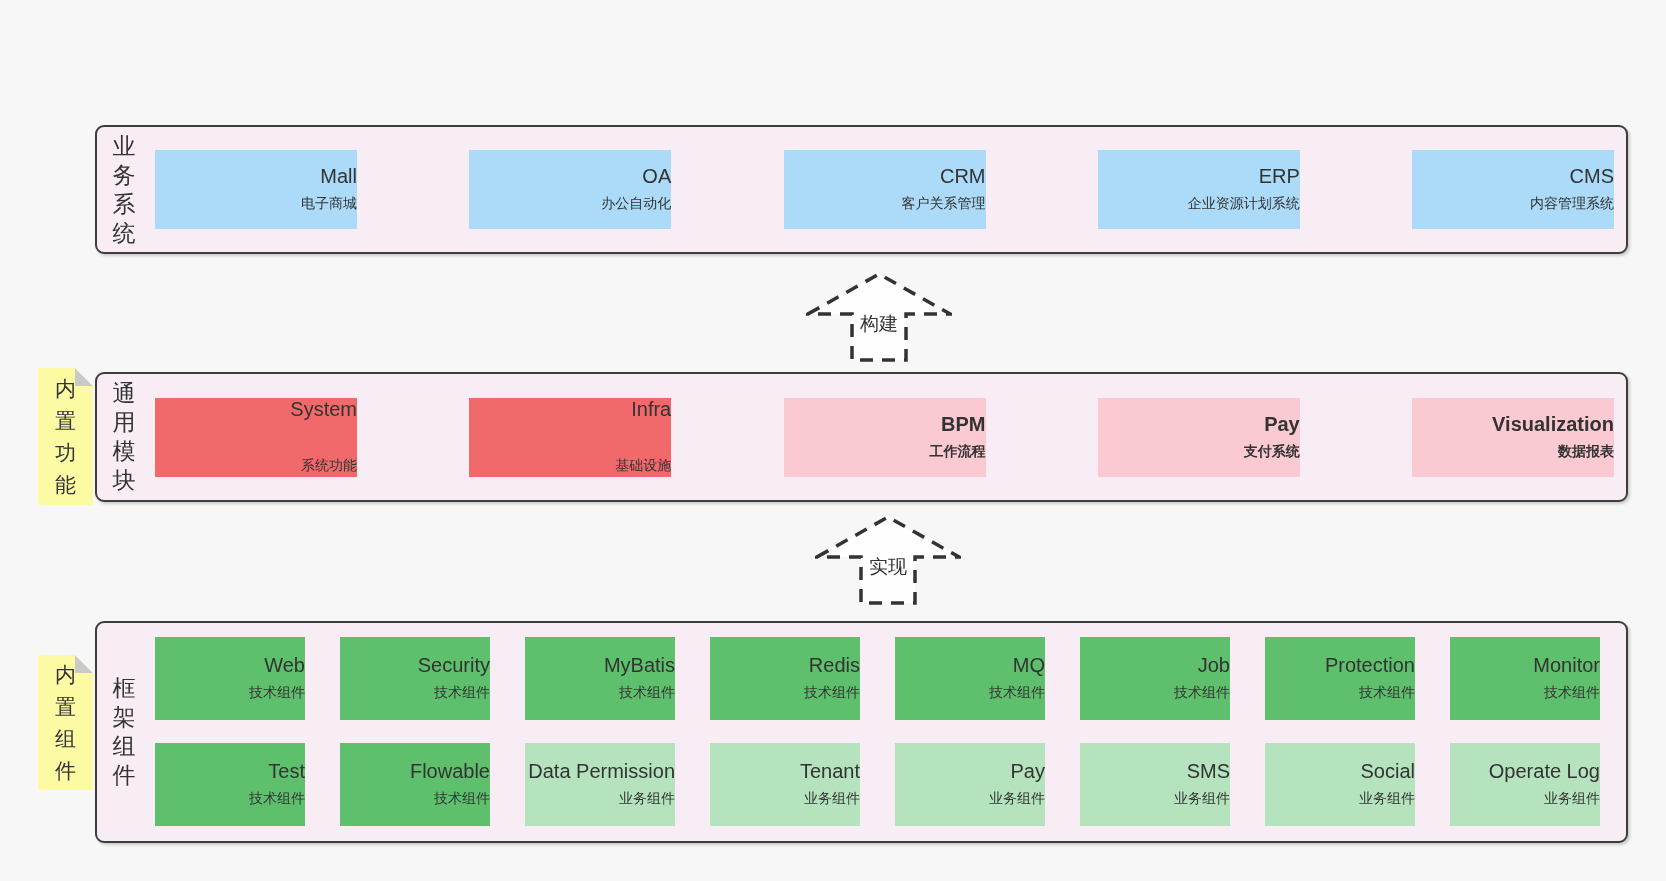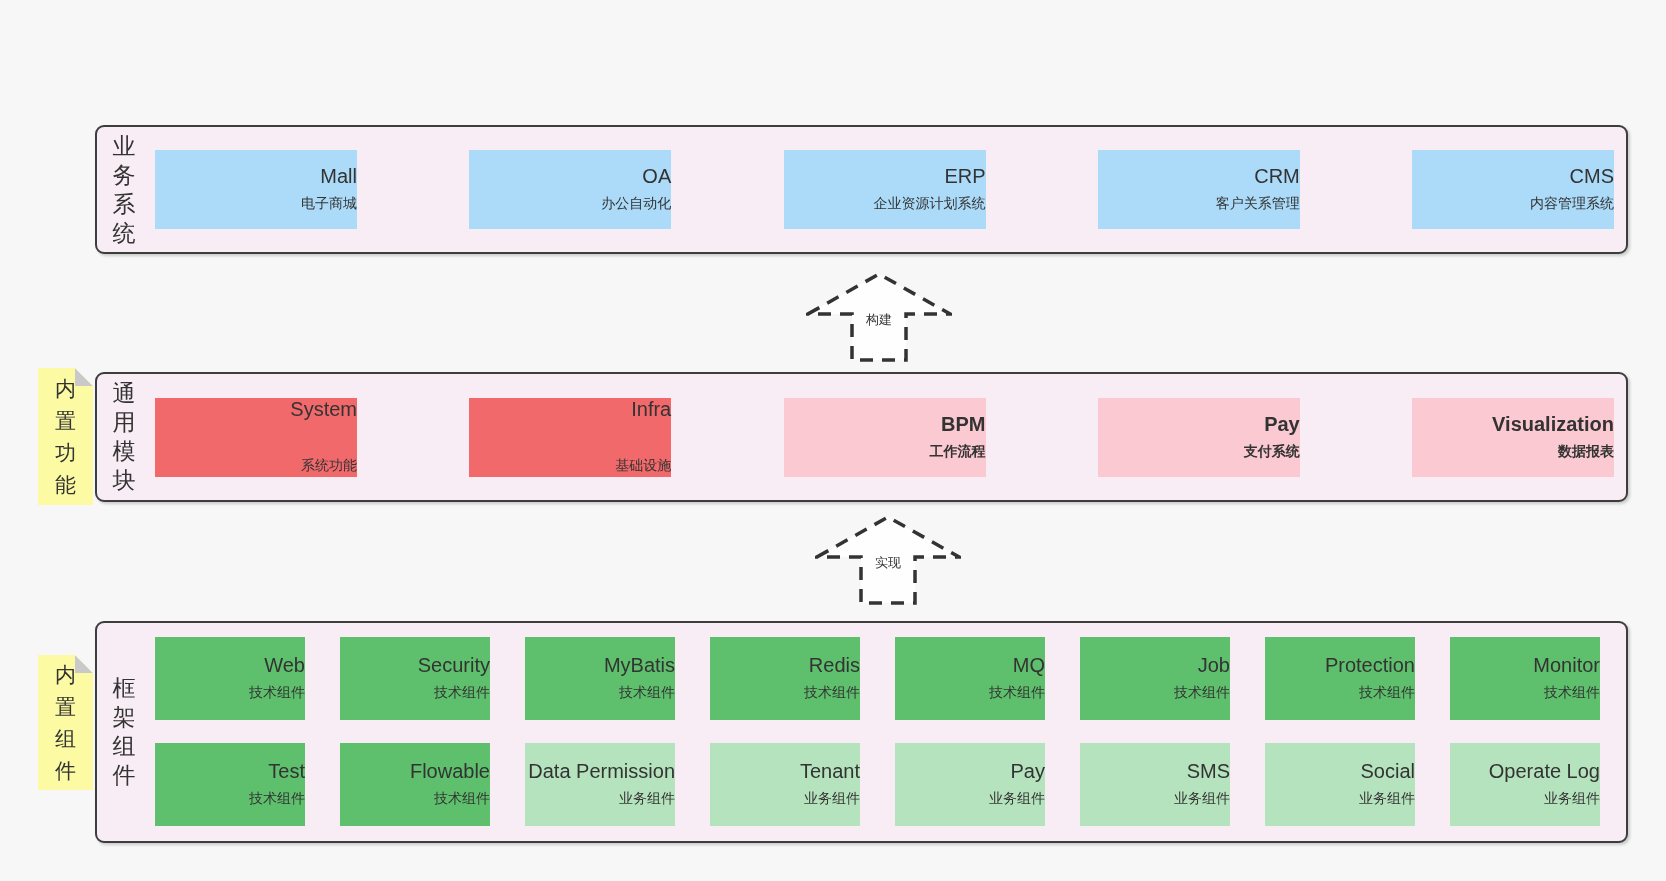--- a/index.html
+++ b/index.html
@@ -54,21 +54,21 @@
     position:absolute; top:0; right:0; width:18px; height:18px;
     background:var(--note-fold);
     clip-path: polygon(0 0, 100% 100%, 0 100%);
   }
   .note .note-text { font-size:21px; line-height:32px; text-align:center; color:var(--text); }
 
   .arrow { position:absolute; width:146px; height:92px; }
   .arrow svg { position:absolute; left:0; top:0; }
   .arrow .arrow-label {
     position:absolute; left:50%; top:40px; transform:translateX(-50%);
-    font-size:13px; background:#fefefe; padding:1px 3px; white-space:nowrap;
+    font-size:19px; background:#fefefe; padding:1px 3px; white-space:nowrap;
     color:var(--text);
   }
 </style>
 </head>
 <body>
 
 <div class="stage">
 
   <section class="band" style="top:125px;height:129px">
     <div class="band-label">
@@ -80,26 +80,26 @@
     <div class="box-row row-6" style="top:23px">
       <div class="box blue">
         <span class="en">Mall</span>
         <span class="zh">电子商城</span>
       </div>
       <div class="box blue">
         <span class="en">OA</span>
         <span class="zh">办公自动化</span>
       </div>
       <div class="box blue">
+        <span class="en">CRM</span>
+        <span class="zh">客户关系管理</span>
+      </div>
+      <div class="box blue">
         <span class="en">ERP</span>
         <span class="zh">企业资源计划系统</span>
-      </div>
-      <div class="box blue">
-        <span class="en">CRM</span>
-        <span class="zh">客户关系管理</span>
       </div>
       <div class="box blue">
         <span class="en">CMS</span>
         <span class="zh">内容管理系统</span>
       </div>
     </div>
   </section>
 
   <div class="arrow" style="left:806px;top:270px">
     <svg width="146" height="92" viewBox="0 0 146 92">

